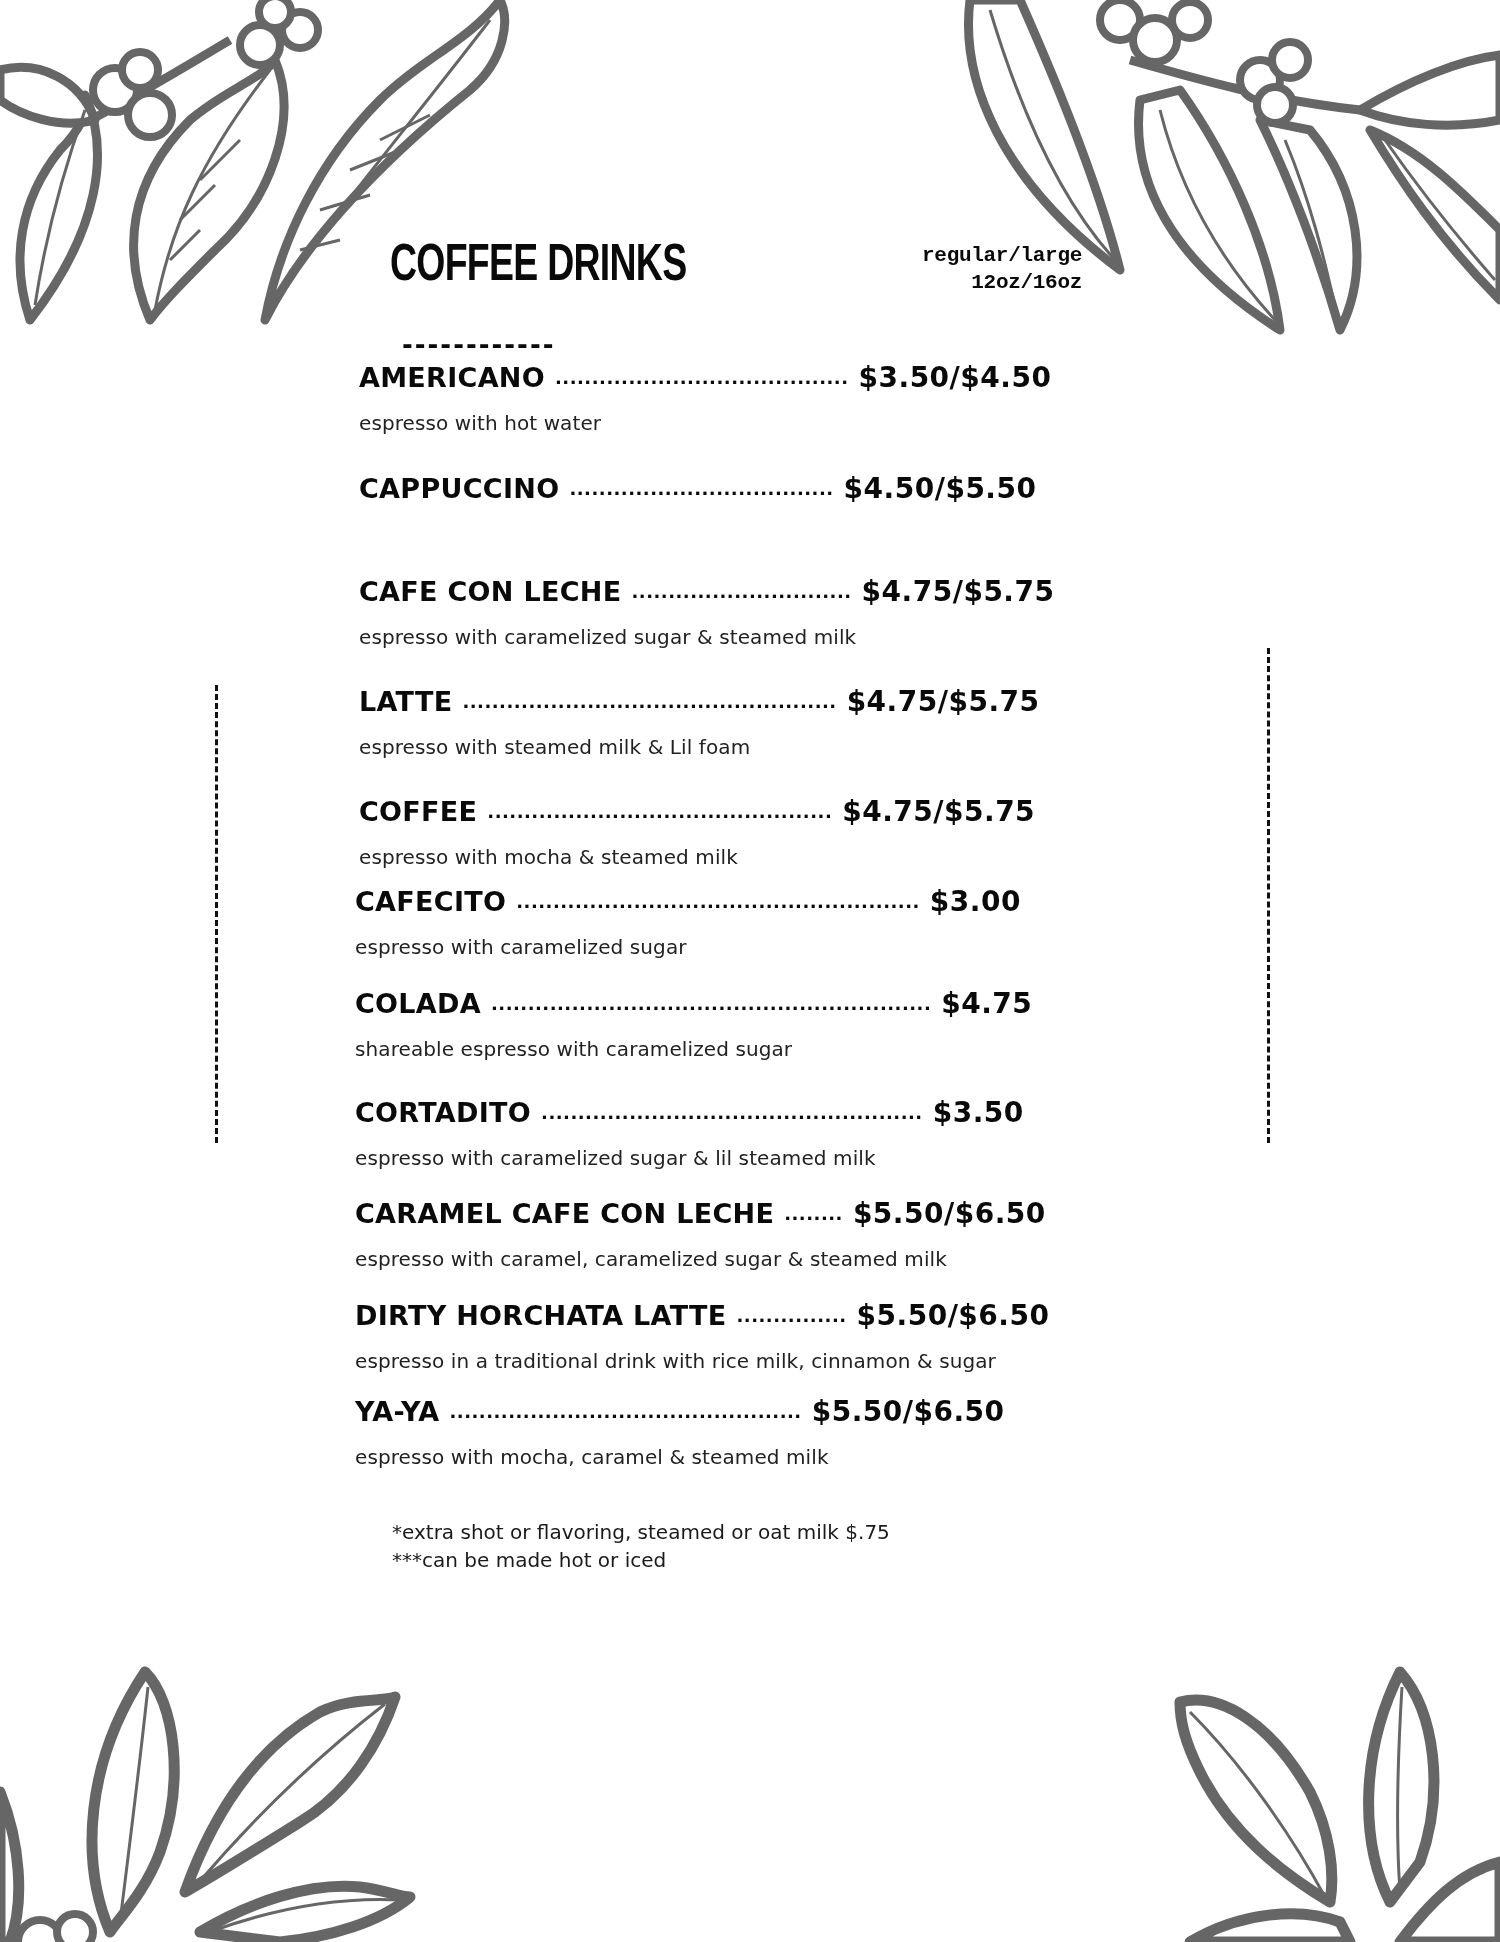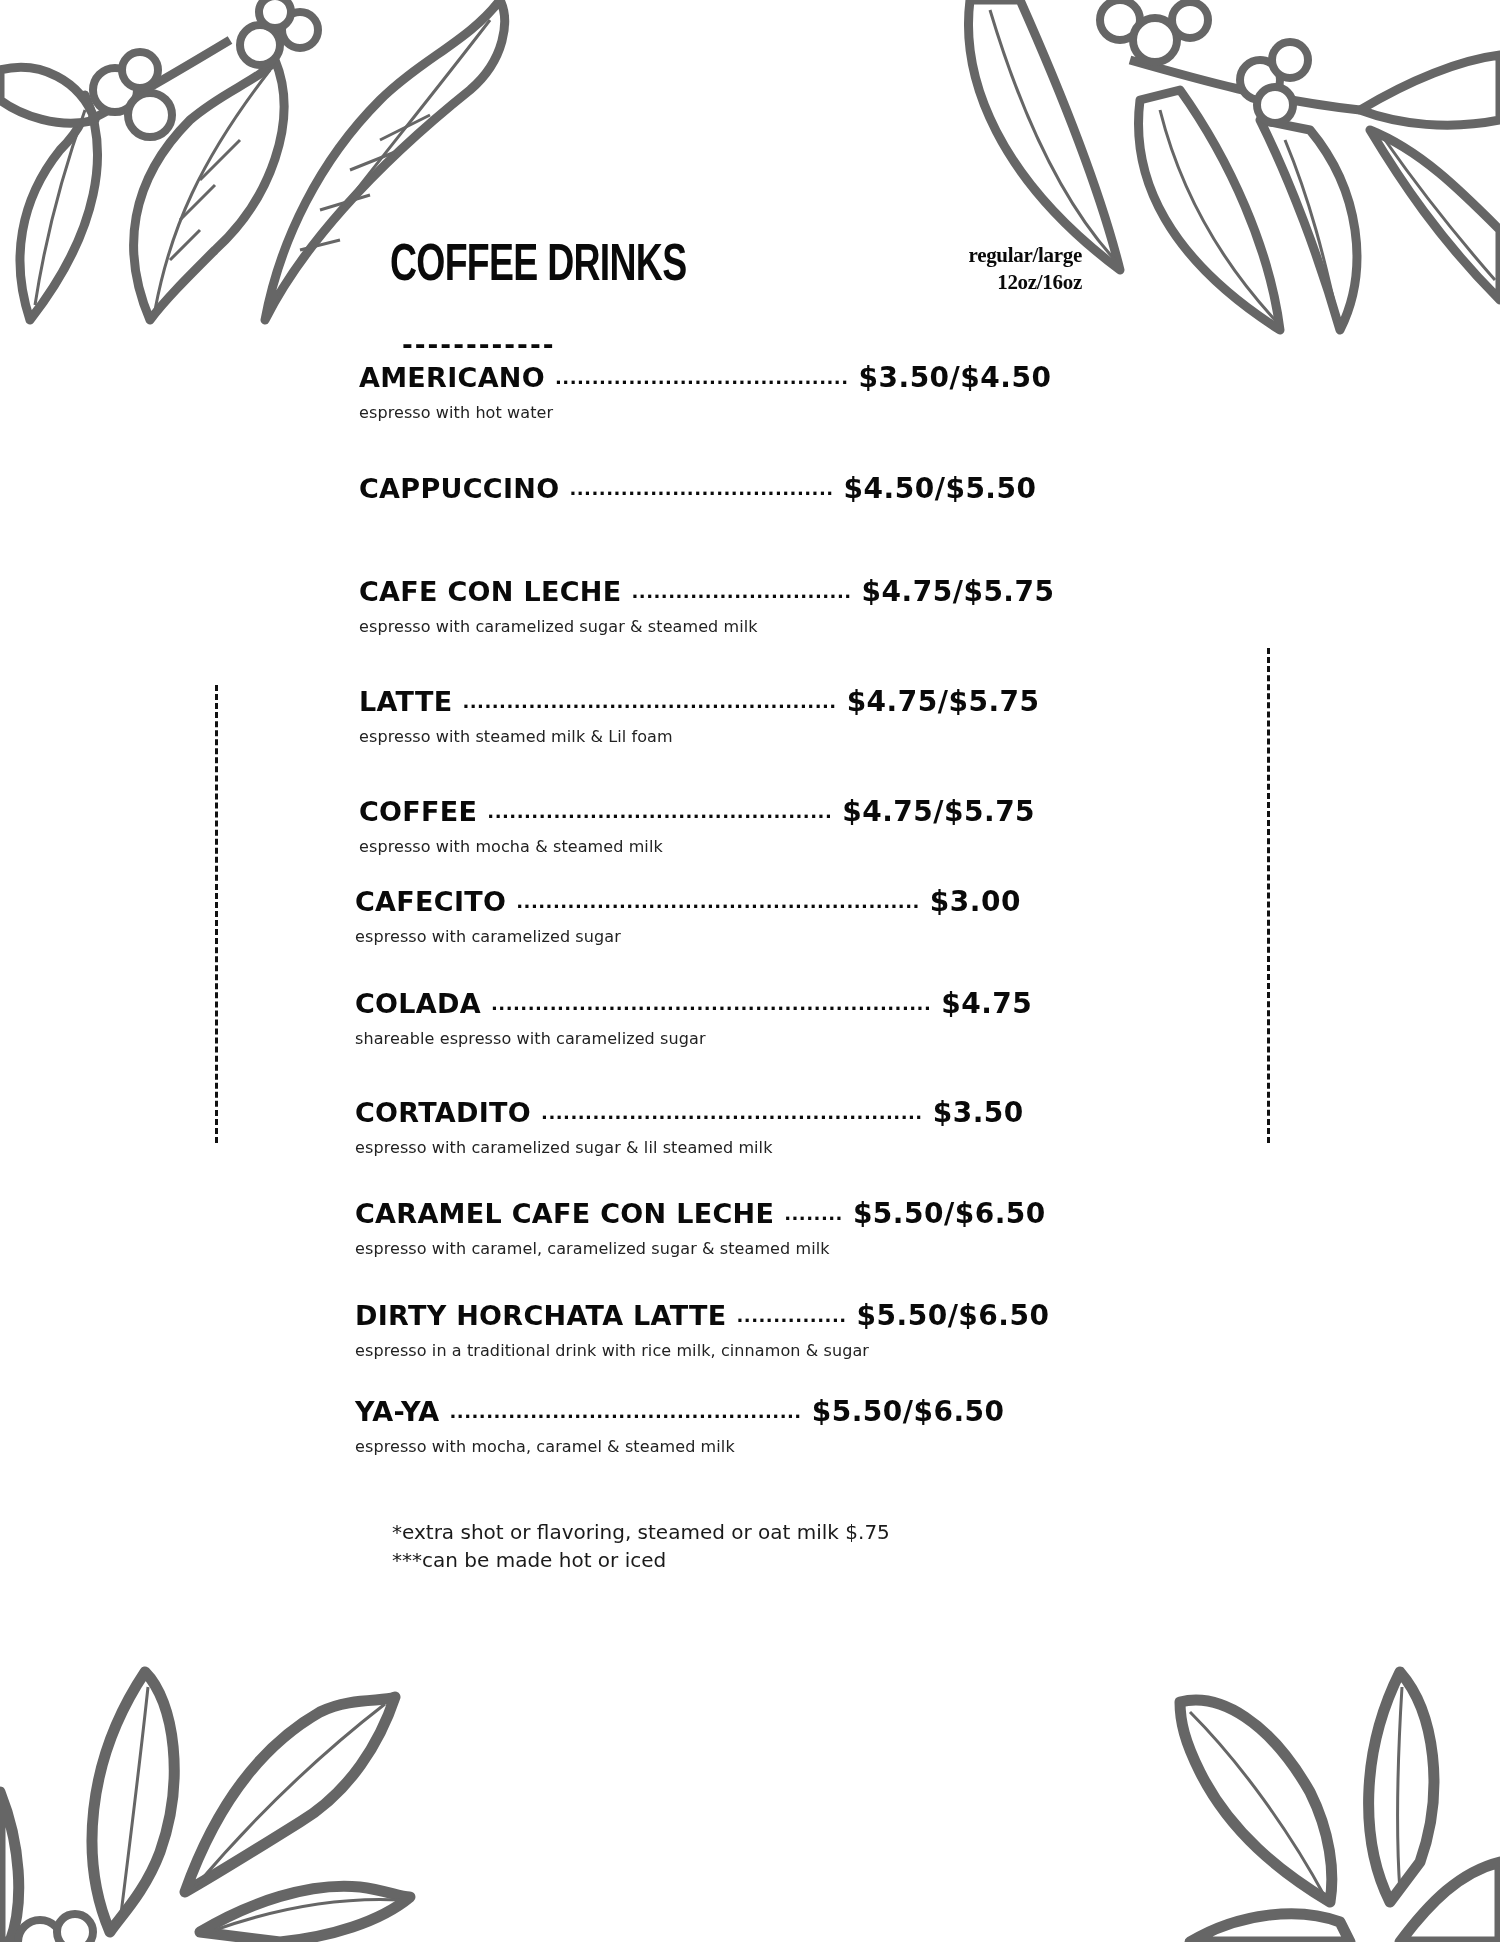--- a/index.html
+++ b/index.html
@@ -4,31 +4,31 @@
 <style>
   html, body { margin: 0; padding: 0; background: #ffffff; }
   body { width: 1500px; height: 1942px; position: relative; overflow: hidden;
          font-family: "Liberation Sans", sans-serif; color: #0a0a0a; }
   .deco { position: absolute; }
   .deco svg { display: block; }
   .title { position: absolute; left: 390px; top: 236px; font-family: "Liberation Sans", sans-serif;
            font-weight: 700; font-size: 52px; letter-spacing: -1px; transform: scaleX(0.72);
            transform-origin: left top; line-height: 1; white-space: nowrap; }
   .sizes { position: absolute; right: 418px; top: 242px; text-align: right; font-weight: 700;
-           font-size: 21px; line-height: 27px; font-family: Liberation Serif, serif; letter-spacing: -0.3px; }
+           font-size: 21px; line-height: 27px; font-family: Liberation Mono, monospace; letter-spacing: -0.3px; }
   .rule-dash { position: absolute; left: 402px; top: 332px; font-weight: 700; font-size: 26px;
                letter-spacing: 2px; font-family: "DejaVu Sans", sans-serif; line-height: 1; }
   .item { position: absolute; white-space: nowrap; }
   .item .line { font-family: "DejaVu Sans", sans-serif; font-weight: 700; font-size: 27px;
                 line-height: 32px; letter-spacing: 0.3px; display: flex; align-items: center; }
   .item .name { }
   .item .dots { font-size: 18px; letter-spacing: 0.5px; margin: 0 10px; overflow: hidden; }
   .item .price { font-size: 28px; letter-spacing: 0.5px; }
-  .item .desc { font-family: "DejaVu Sans", sans-serif; font-weight: 400; font-size: 16px;
-                line-height: 26px; color: #222; margin-top: 6px; letter-spacing: 0.1px; }
+  .item .desc { font-family: "DejaVu Sans", sans-serif; font-weight: 400; font-size: 20px;
+                line-height: 26px; color: #222; margin-top: 16px; letter-spacing: 0.1px; }
   .vdash { position: absolute; width: 0; border-left: 3px dashed #111; }
   .notes { position: absolute; left: 392px; top: 1518px; font-family: "DejaVu Sans", sans-serif;
            font-size: 20px; line-height: 28px; color: #1a1a1a; }
   .notes div { white-space: nowrap; }
 </style>
 </head>
 <body>
 
 <div class="deco" style="left:0;top:0;">
   <svg width="520" height="330" viewBox="0 0 520 330">

